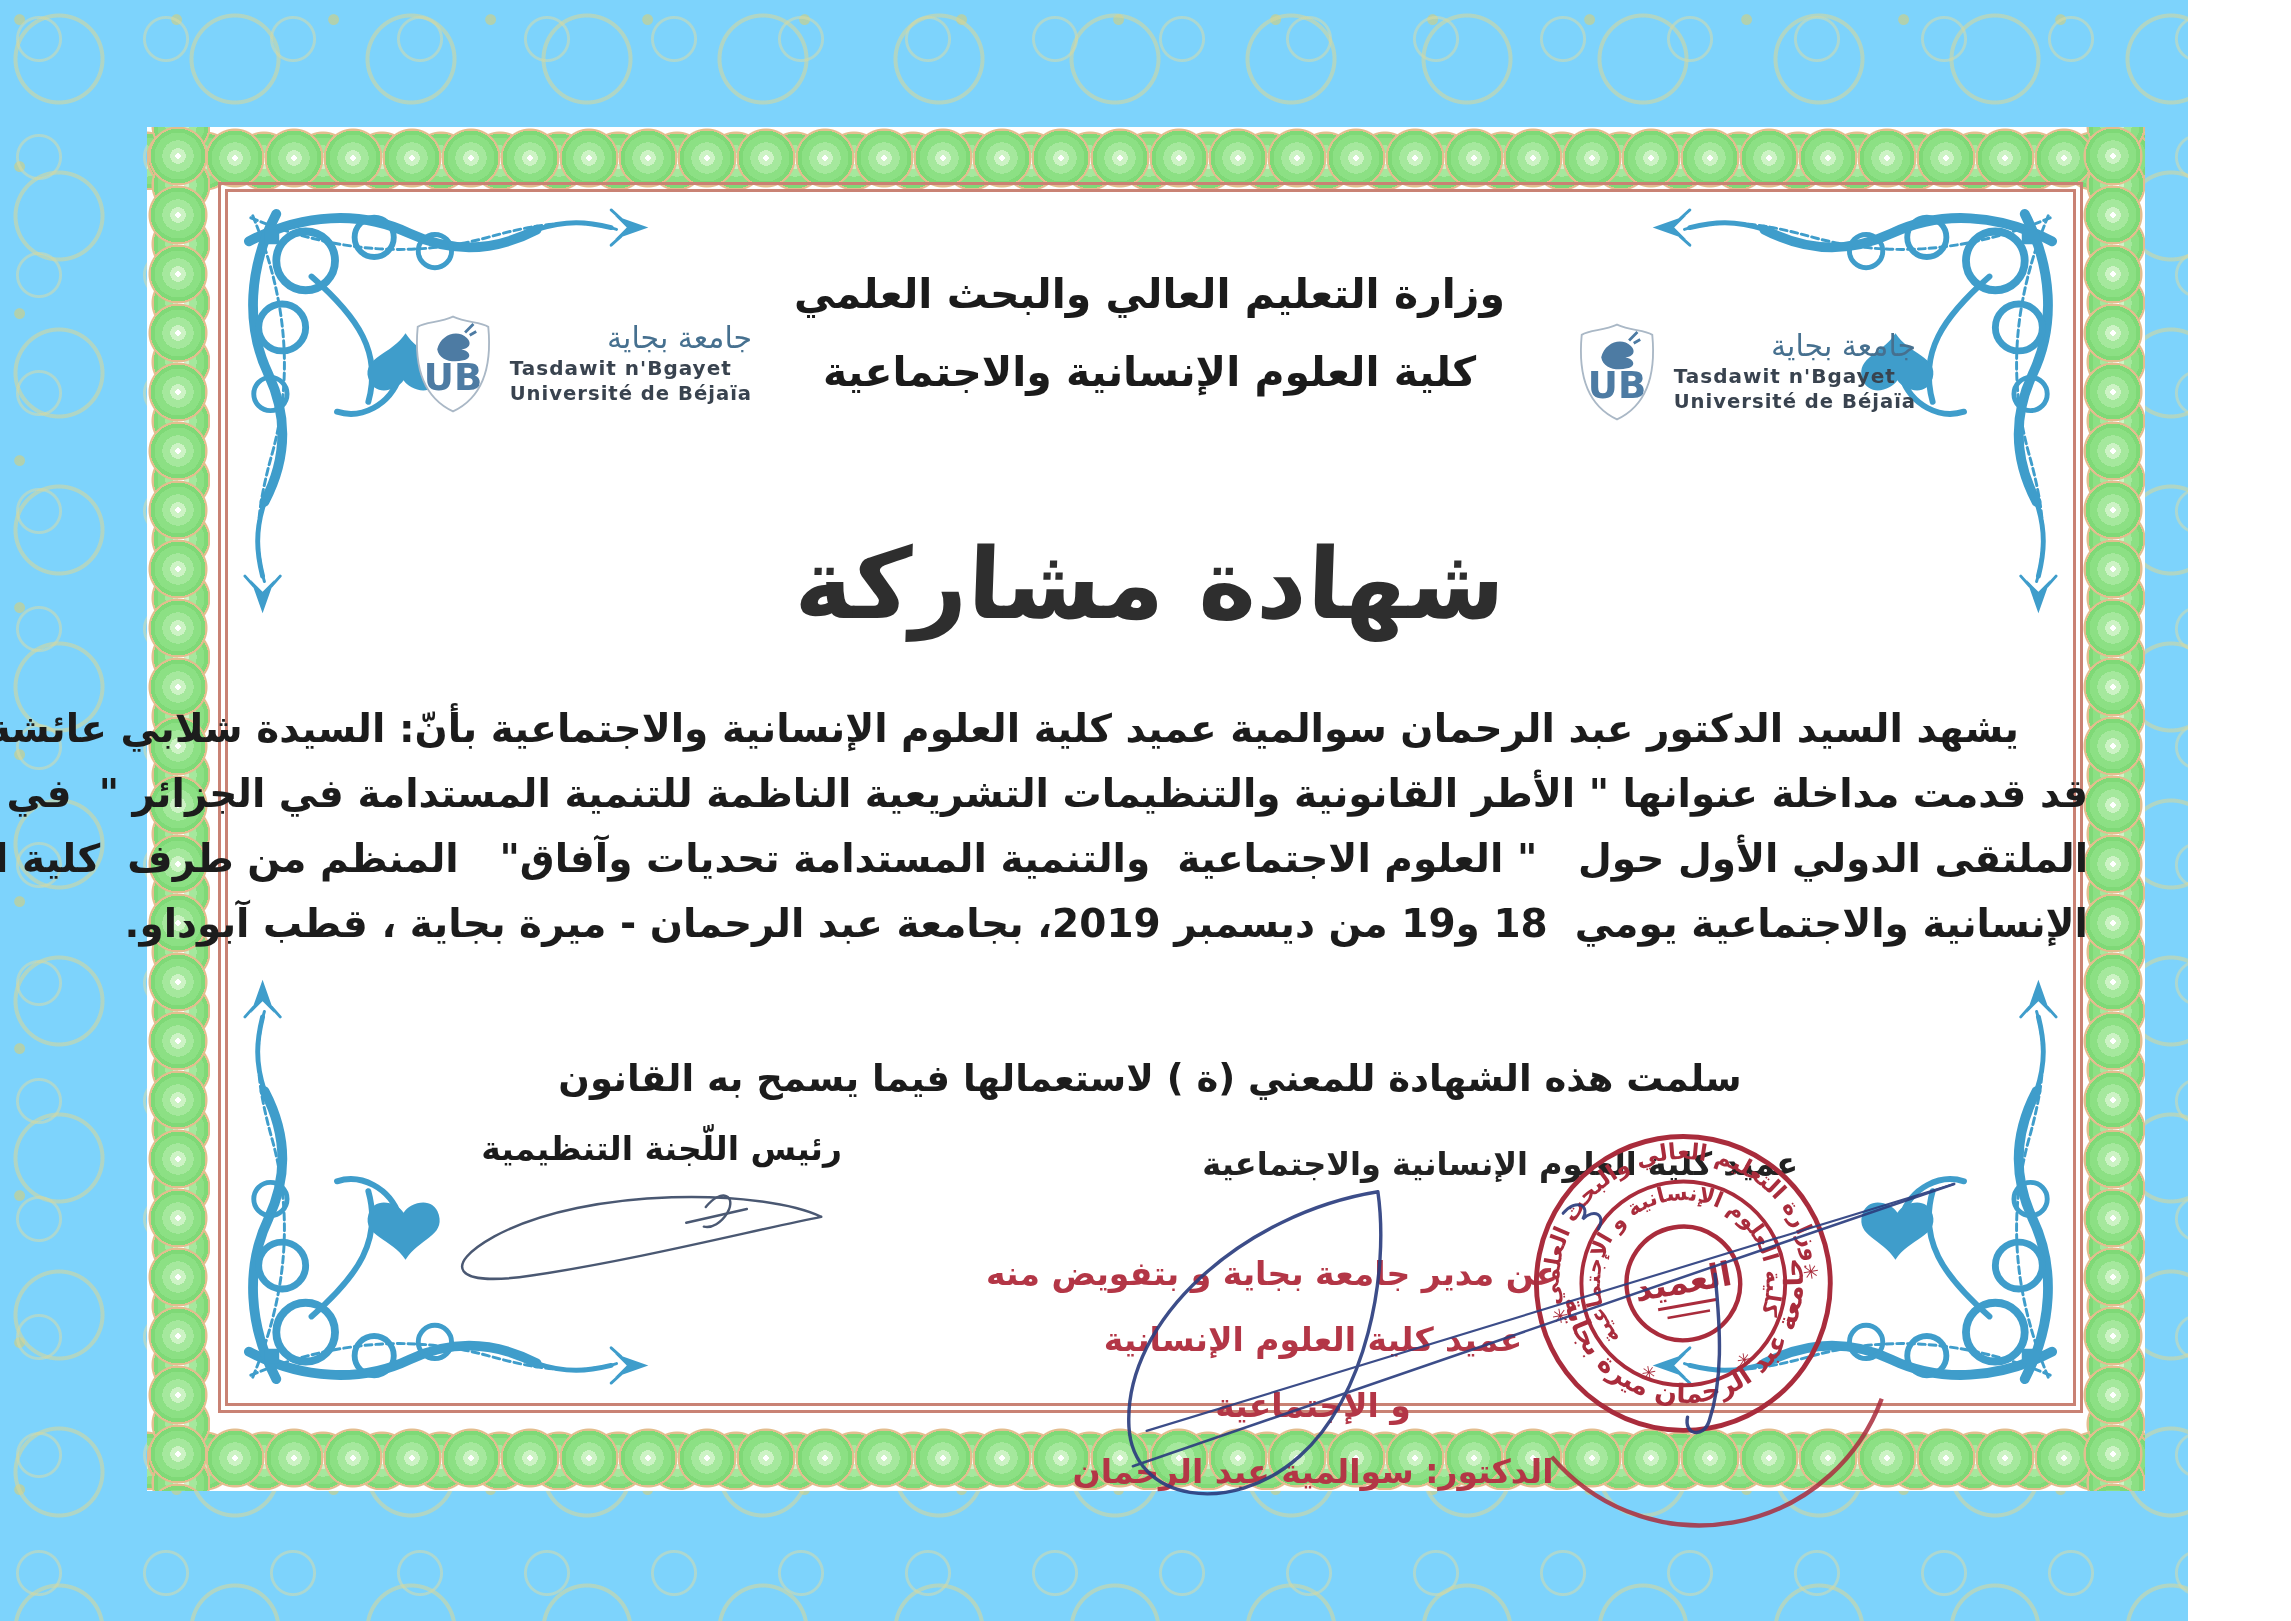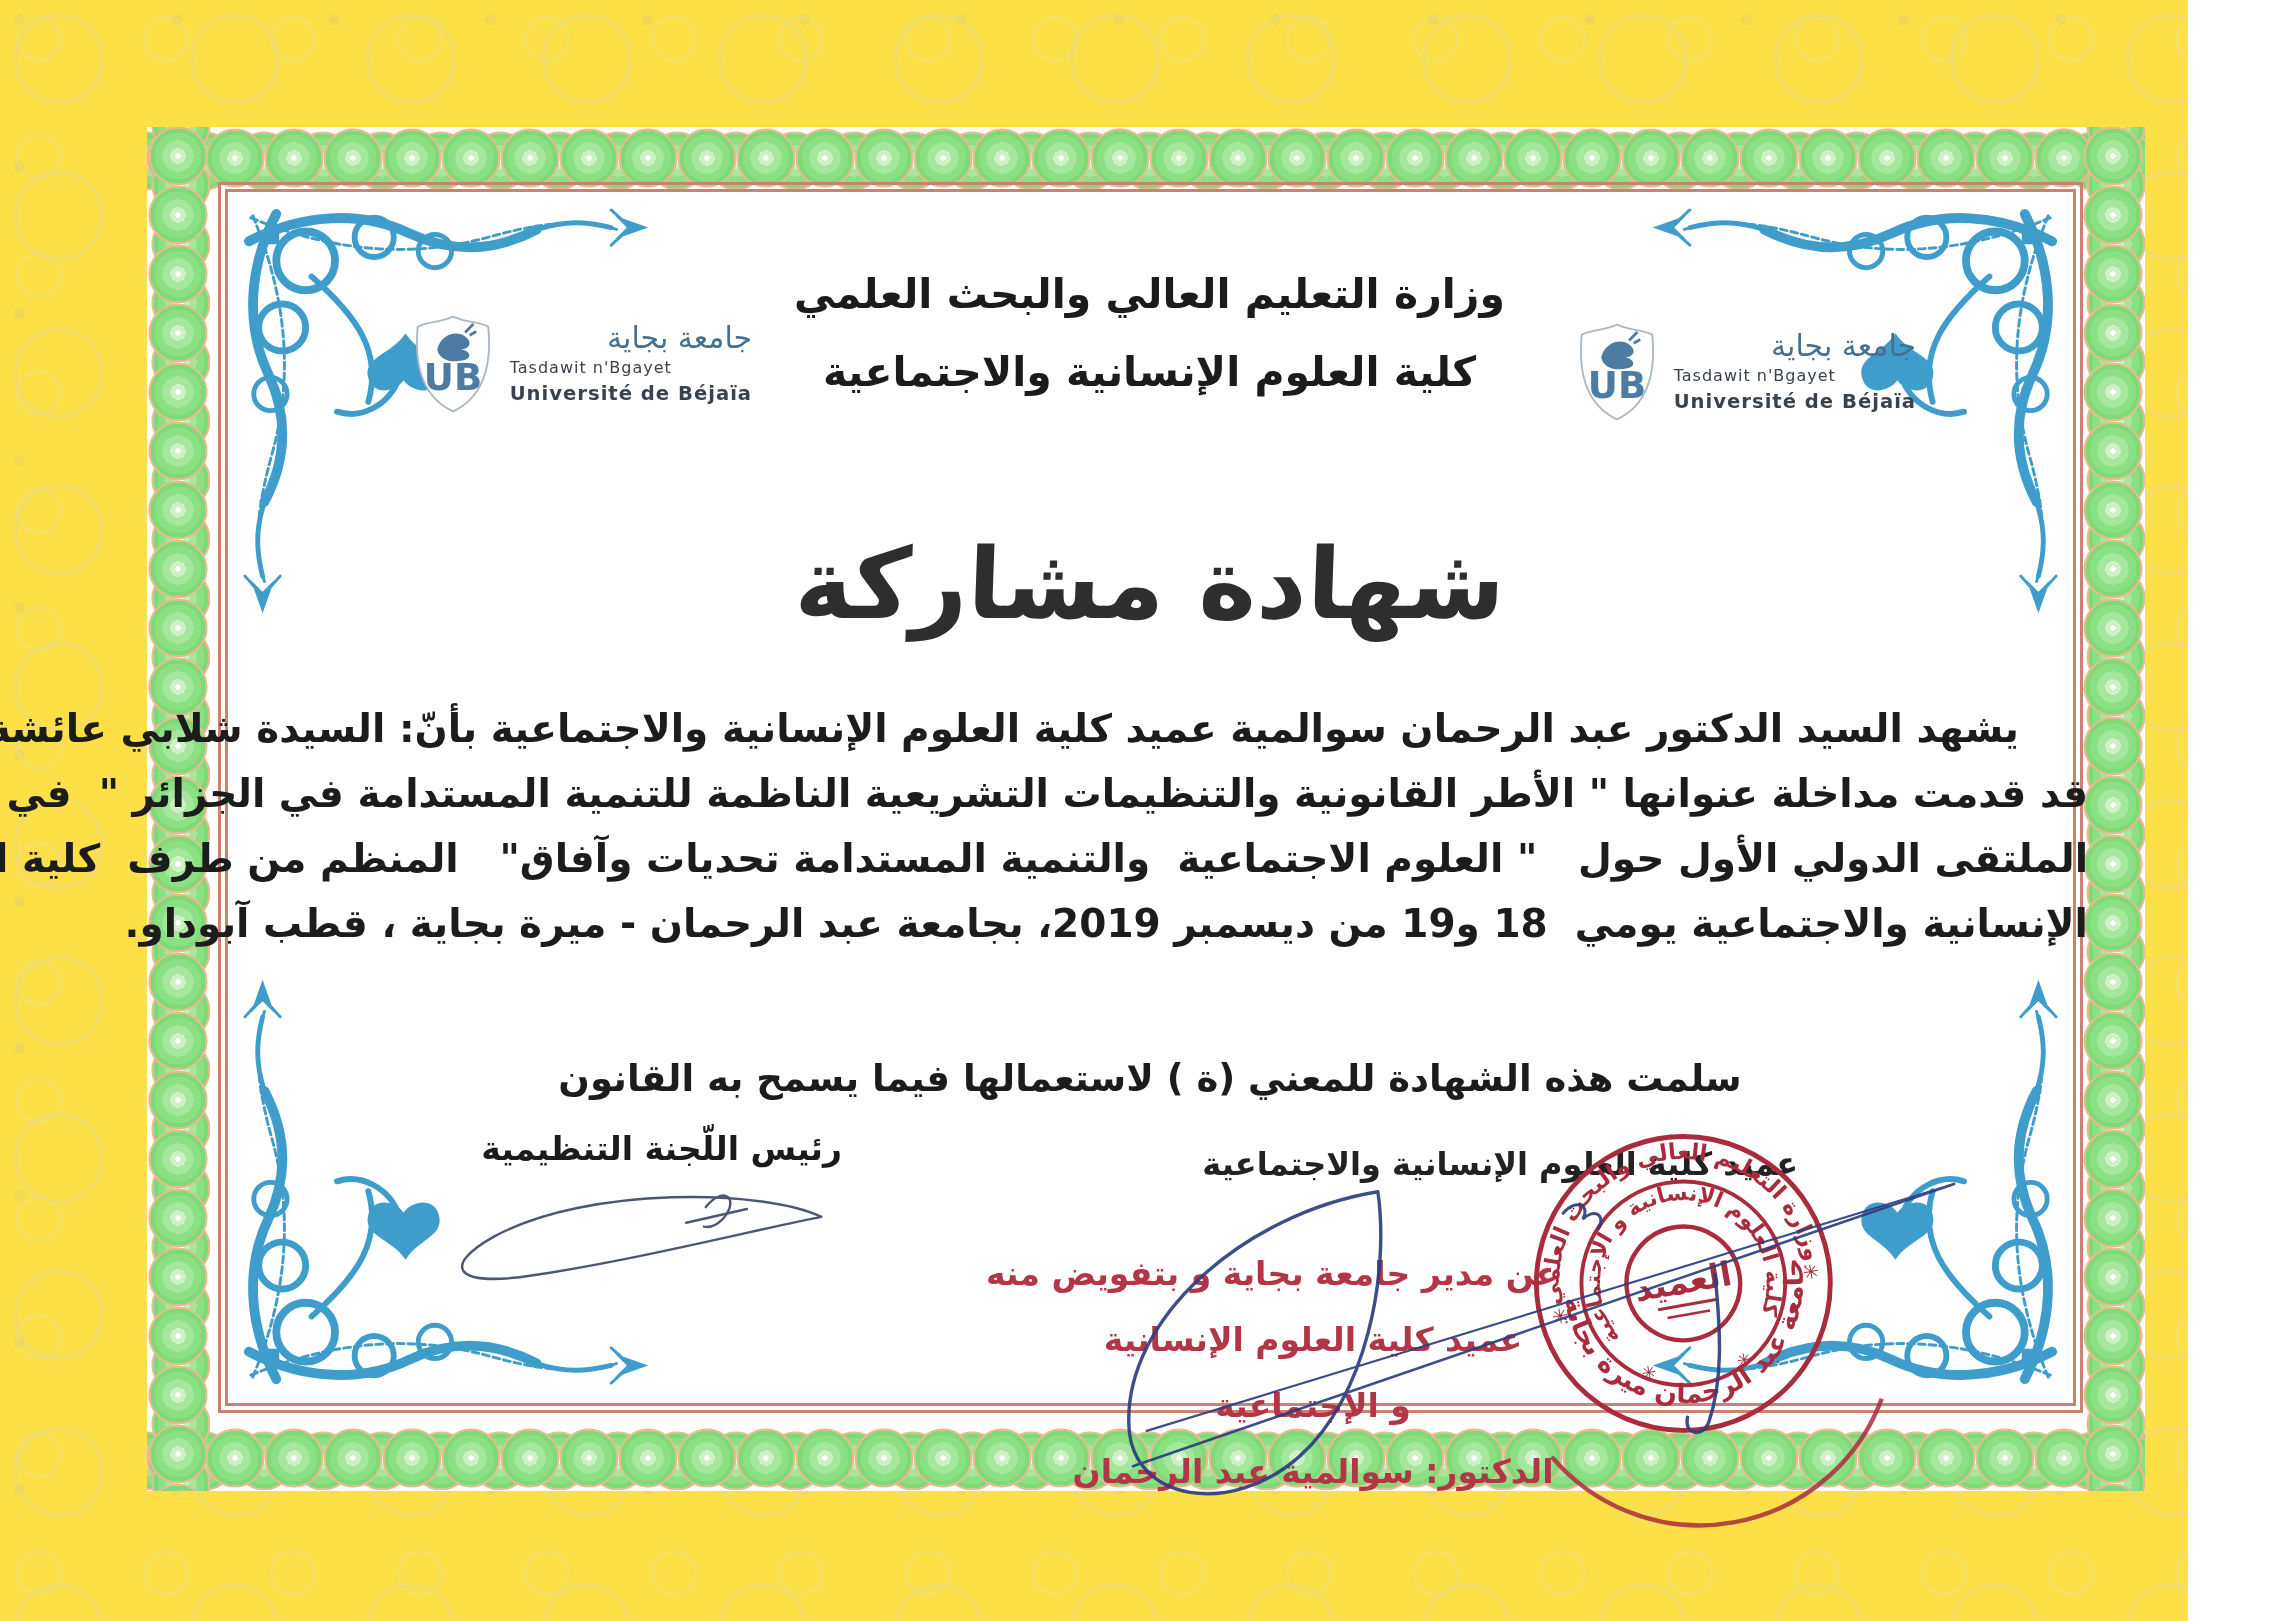--- a/index.html
+++ b/index.html
@@ -1,16 +1,16 @@
 <!DOCTYPE html>
 <html lang="ar"><head>
 <meta charset="utf-8">
 <style>
   html,body{margin:0;padding:0;background:#ffffff;}
-  .page{position:relative;width:2188px;height:1621px;background:#fde047;overflow:hidden;
+  .page{position:relative;width:2188px;height:1621px;background:#7dd3fc;overflow:hidden;
         font-family:"DejaVu Sans",sans-serif;}
   
   .outer-pattern{position:absolute;inset:0;z-index:0;opacity:.85;
     background-image:
       radial-gradient(circle at 59px 59px, rgba(0,0,0,0) 41px, rgba(233,216,135,.55) 42px, rgba(233,216,135,.55) 45px, rgba(0,0,0,0) 46px),
       radial-gradient(circle at 39px 39px, rgba(0,0,0,0) 19.6px, rgba(236,222,150,.5) 20.6px, rgba(236,222,150,.5) 22.5px, rgba(0,0,0,0) 23.5px),
       radial-gradient(circle at 19.6px 19.6px, rgba(226,206,100,.6) 0, rgba(226,206,100,.6) 4.9px, rgba(0,0,0,0) 5.9px);
     background-size:176px 157px,127px 118px,157px 147px;}
   
   .panel{position:absolute;left:147px;top:127px;width:1998px;height:1364px;background:#ffffff;z-index:1;}
@@ -40,21 +40,21 @@
   
   .arabic{direction:rtl;}
   .header{position:absolute;left:640px;top:255px;width:1019px;z-index:5;text-align:center;
           font-weight:bold;font-size:41px;line-height:78px;color:#1b1b1b;white-space:nowrap;}
   .logo{position:absolute;z-index:5;display:flex;align-items:flex-start;gap:13.7px;}
   .logo-left{left:410px;top:312px;}
   .logo-right{left:1574px;top:320px;}
   .crest{width:86px;height:104px;flex:0 0 auto;}
   .logo-text{padding-top:7.8px;}
   .logo-ar{font-size:30px;font-weight:normal;color:#46708f;line-height:35px;white-space:nowrap;}
-  .logo-lat1{font-size:16px;font-weight:normal;color:#39434f;letter-spacing:1px;line-height:26.5px;white-space:nowrap;}
+  .logo-lat1{font-size:20px;font-weight:bold;color:#39434f;letter-spacing:1px;line-height:26.5px;white-space:nowrap;}
   .logo-lat2{font-size:19.6px;font-weight:bold;color:#39434f;letter-spacing:1px;line-height:25.5px;white-space:nowrap;}
   .title{position:absolute;left:660px;top:527px;width:980px;z-index:5;text-align:center;
          font-size:98px;font-weight:bold;color:#2e2e2e;white-space:nowrap;transform:skewX(-2deg);}
   .body-text{position:absolute;left:198px;top:696px;width:1890px;z-index:5;color:#1c1c1c;
              font-size:39px;font-weight:bold;line-height:65px;}
   .body-line{white-space:nowrap;text-align:right;}
   .body-line.first{text-indent:69px;}
   .note{position:absolute;left:415px;top:1017px;width:1470px;z-index:5;text-align:center;
         font-size:37px;font-weight:bold;color:#1c1c1c;white-space:nowrap;margin-top:40px;}
   .sig-left-title{position:absolute;left:489px;top:1129px;width:353px;z-index:5;text-align:center;

